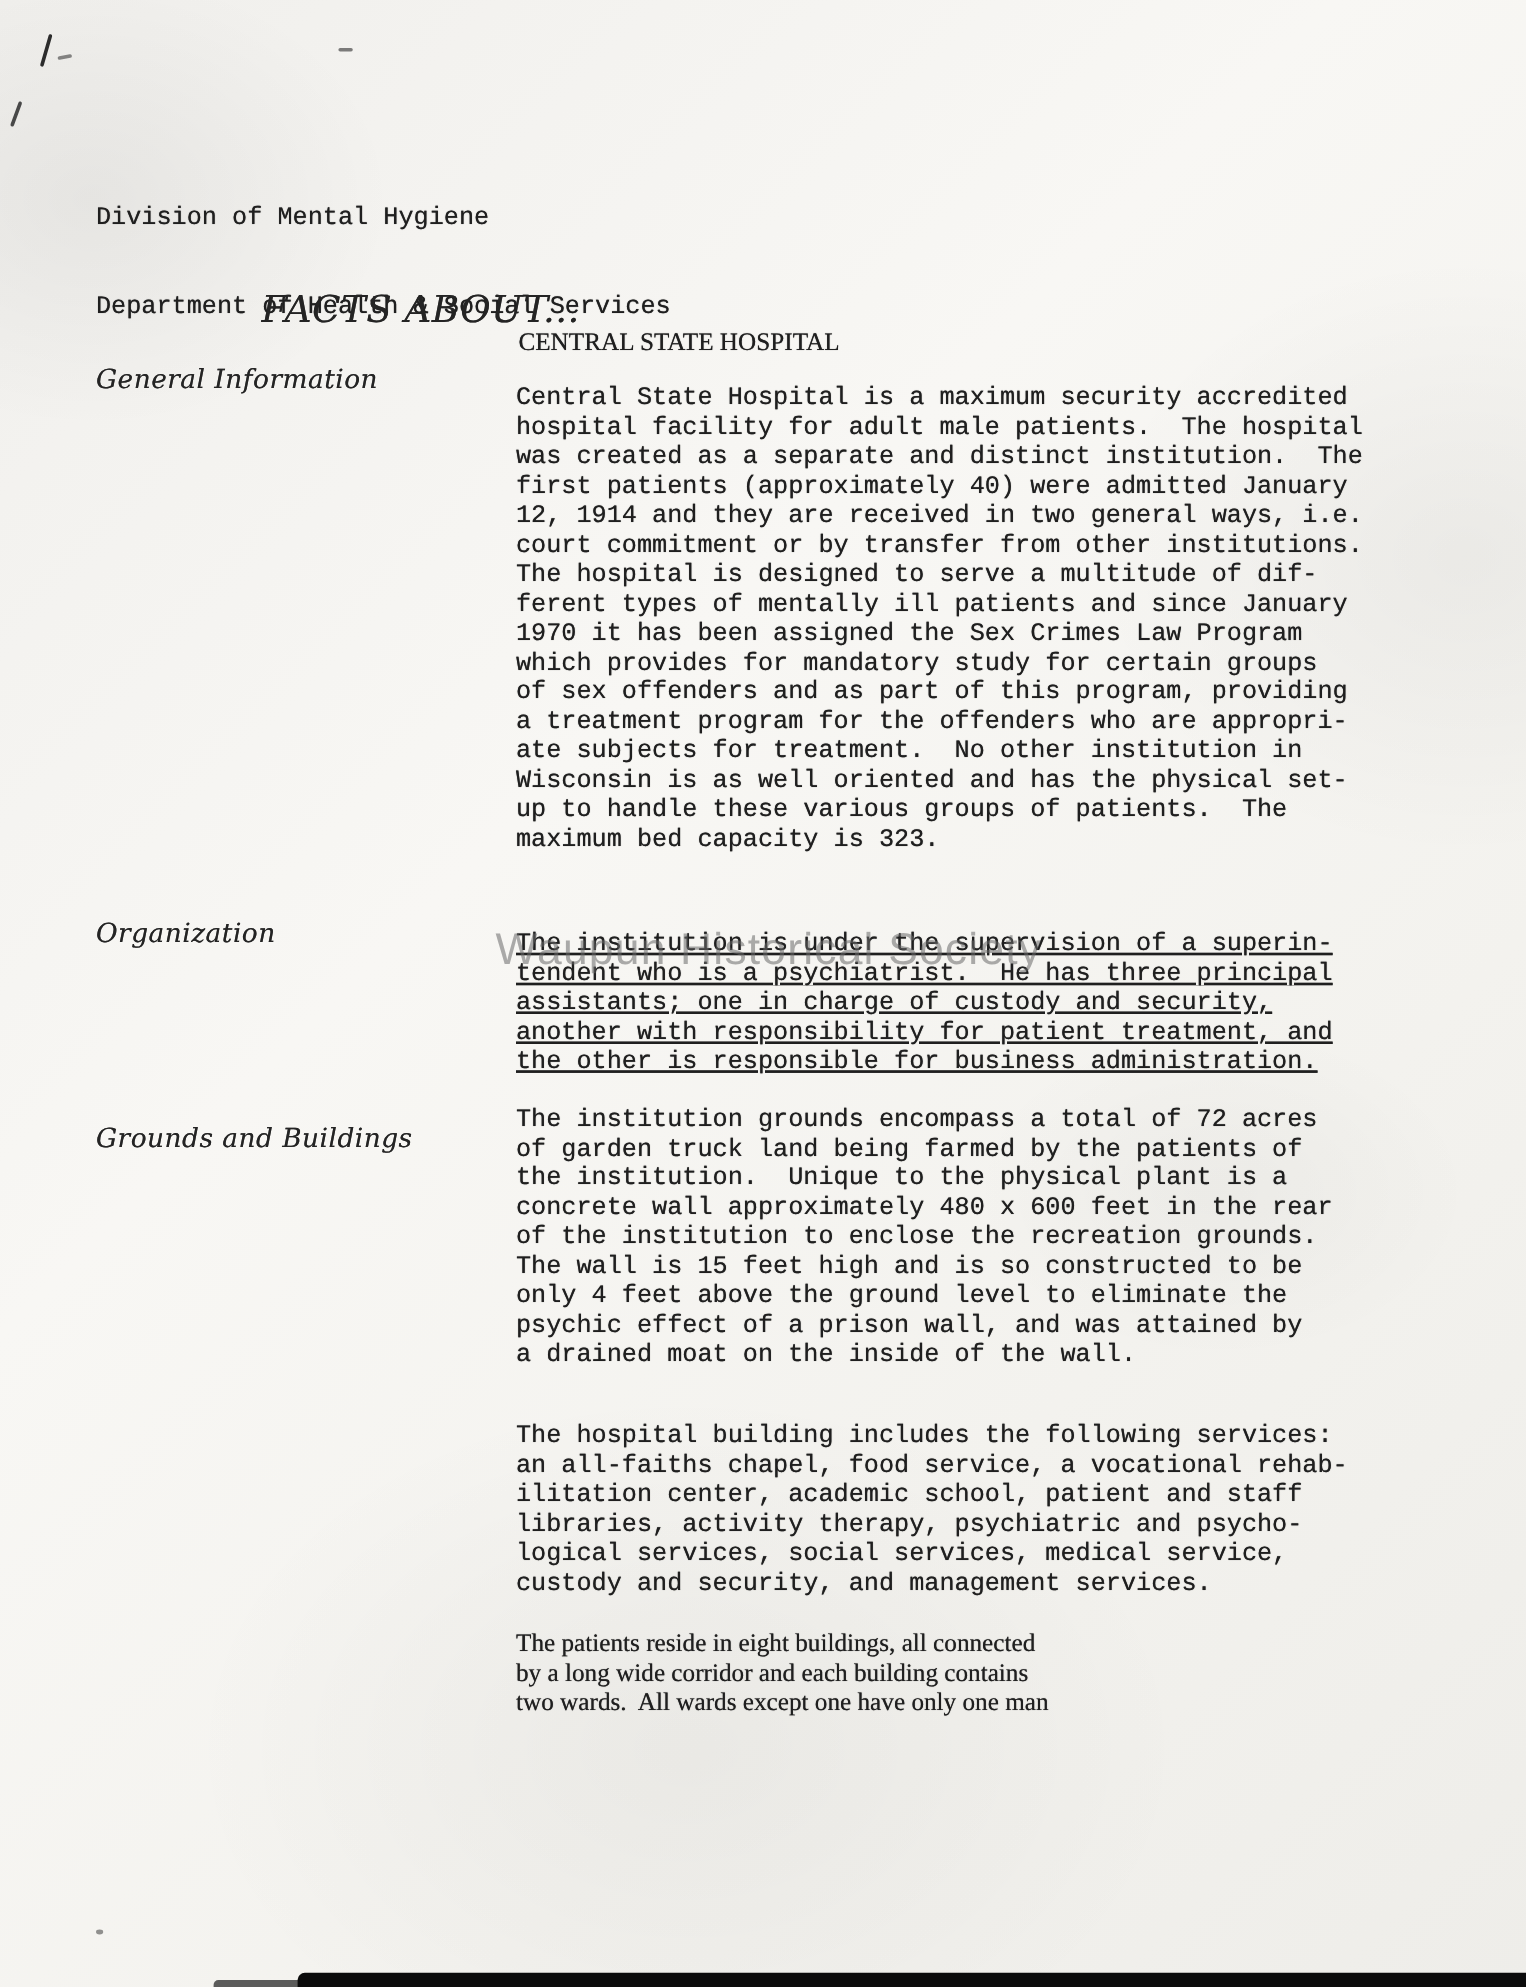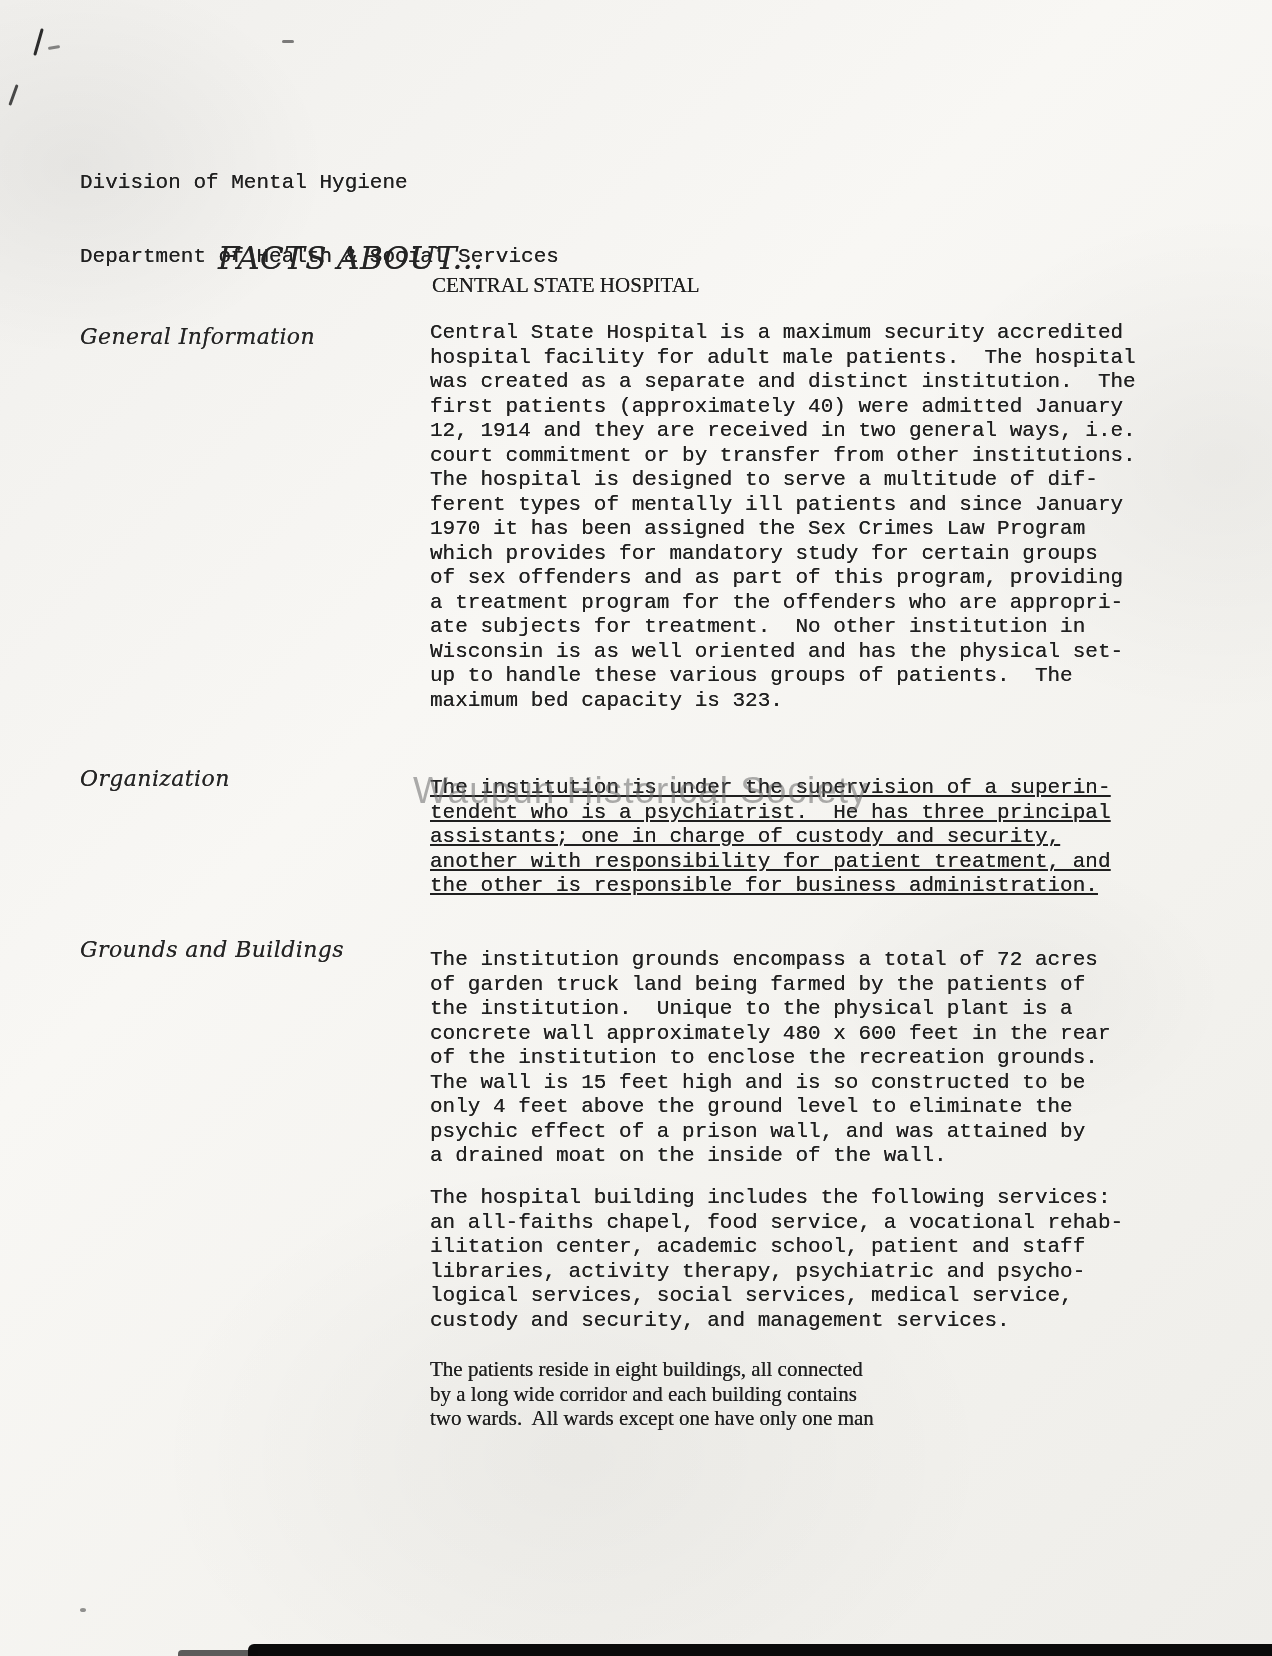--- a/index.html
+++ b/index.html
@@ -32,26 +32,26 @@
     letter-spacing: 0.4px;
     color: #242424;
     text-shadow: 0 0 0.5px rgba(30,30,30,0.7);
     white-space: pre;
   }
   .abs { position: absolute; }
 
   .header        { left: 80px;  top: 122px; }
   .facts-about   { left: 218px; top: 240px; font-size: 31px; }
   .doc-title     { left: 432px; top: 273px; font-family: Liberation Serif, serif; }
-  .label-general { left: 80px;  top: 324px; }
+  .label-general { left: 80px;  top: 304px; }
   .body-general  { left: 430px; top: 321px; width: 730px; }
   .label-org     { left: 80px;  top: 766px; }
   .body-org      { left: 430px; top: 776px; width: 730px; text-decoration: underline; }
   .label-grounds { left: 80px;  top: 937px; }
-  .body-grounds1 { left: 430px; top: 948px; width: 730px; }
+  .body-grounds1 { left: 430px; top: 922px; width: 730px; }
   .body-grounds2 { left: 430px; top: 1186px; width: 730px; }
   .body-grounds3 { left: 430px; top: 1357px; width: 730px; font-family: Liberation Serif, serif; }
 
   .watermark {
     left: 413px; top: 770px;
     font-family: "Liberation Sans", sans-serif;
     font-size: 37px;
     color: rgba(105,105,105,0.55);
     letter-spacing: 1px;
     pointer-events: none;

